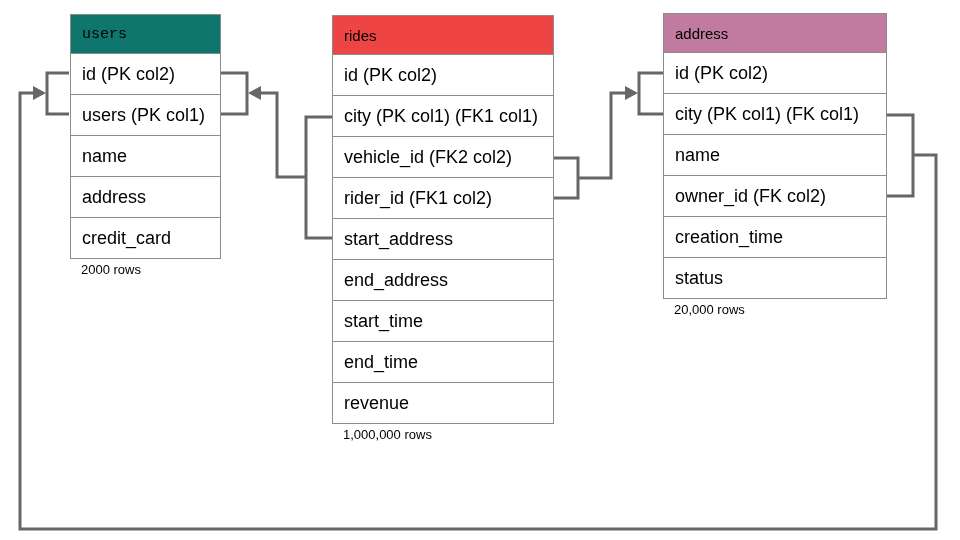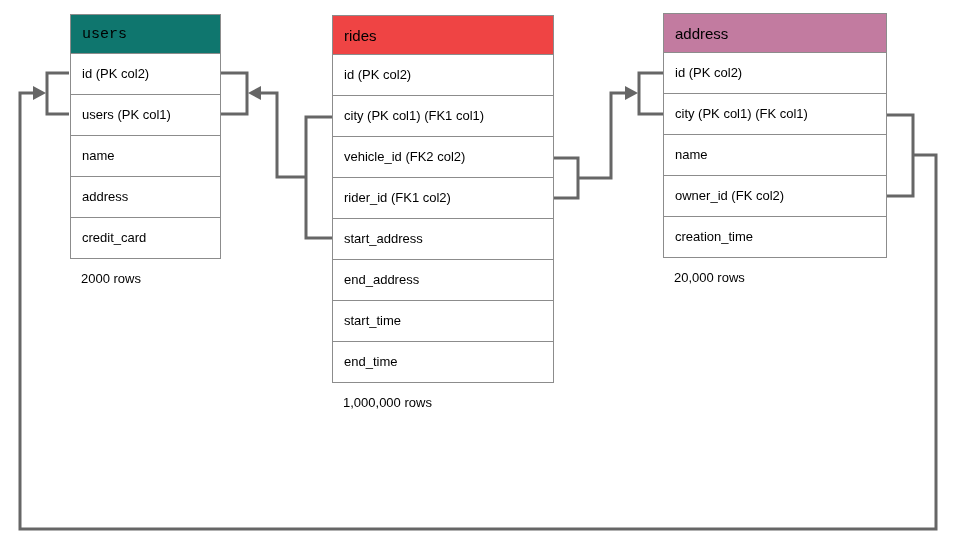--- a/index.html
+++ b/index.html
@@ -8,24 +8,24 @@
     font-family:"Liberation Sans", sans-serif;color:#000;overflow:hidden;
   }
   .erd-table{position:absolute;}
   .thead{
     height:40px;line-height:40px;border:1px solid #8c8c8c;box-sizing:border-box;
     padding-left:11px;font-size:15px;color:#000;
   }
   .rows{border-left:1px solid #8c8c8c;border-right:1px solid #8c8c8c;}
   .trow{
     height:41px;line-height:40px;border-bottom:1px solid #8c8c8c;box-sizing:border-box;
-    padding-left:11px;font-size:13px;background:#fff;white-space:nowrap;
+    padding-left:11px;font-size:18px;background:#fff;white-space:nowrap;
   }
   .caption{
-    margin-top:12px;padding-left:11px;font-size:13px;color:#000;
+    margin-top:3px;padding-left:11px;font-size:13px;color:#000;
   }
   svg.connectors{position:absolute;left:0;top:0;pointer-events:none;}
   svg.connectors path{fill:none;stroke:#666666;stroke-width:3;}
   svg.connectors polygon{fill:#666666;stroke:none;}
 </style>
 </head>
 <body>
 
 <svg class="connectors" width="960" height="540" viewBox="0 0 960 540">
 
@@ -70,27 +70,29 @@
   <div class="thead" style="background-color: #ef4444;">rides</div>
   <div class="rows">
       <div class="trow">id (PK col2)</div>
       <div class="trow">city (PK col1) (FK1 col1)</div>
       <div class="trow">vehicle_id (FK2 col2)</div>
       <div class="trow">rider_id (FK1 col2)</div>
       <div class="trow">start_address</div>
       <div class="trow">end_address</div>
       <div class="trow">start_time</div>
       <div class="trow">end_time</div>
+      <div class="trow">revenue</div>
     </div>
   <div class="caption">1,000,000 rows</div>
 </div>
 
 <div class="erd-table" style="left:663px;top:13px;width:224px;">
   <div class="thead" style="background-color: rgb(194, 123, 160);">address</div>
   <div class="rows">
       <div class="trow">id (PK col2)</div>
       <div class="trow">city (PK col1) (FK col1)</div>
       <div class="trow">name</div>
       <div class="trow">owner_id (FK col2)</div>
       <div class="trow">creation_time</div>
+      <div class="trow">status</div>
     </div>
   <div class="caption">20,000 rows</div>
 </div>
 
 </body></html>

